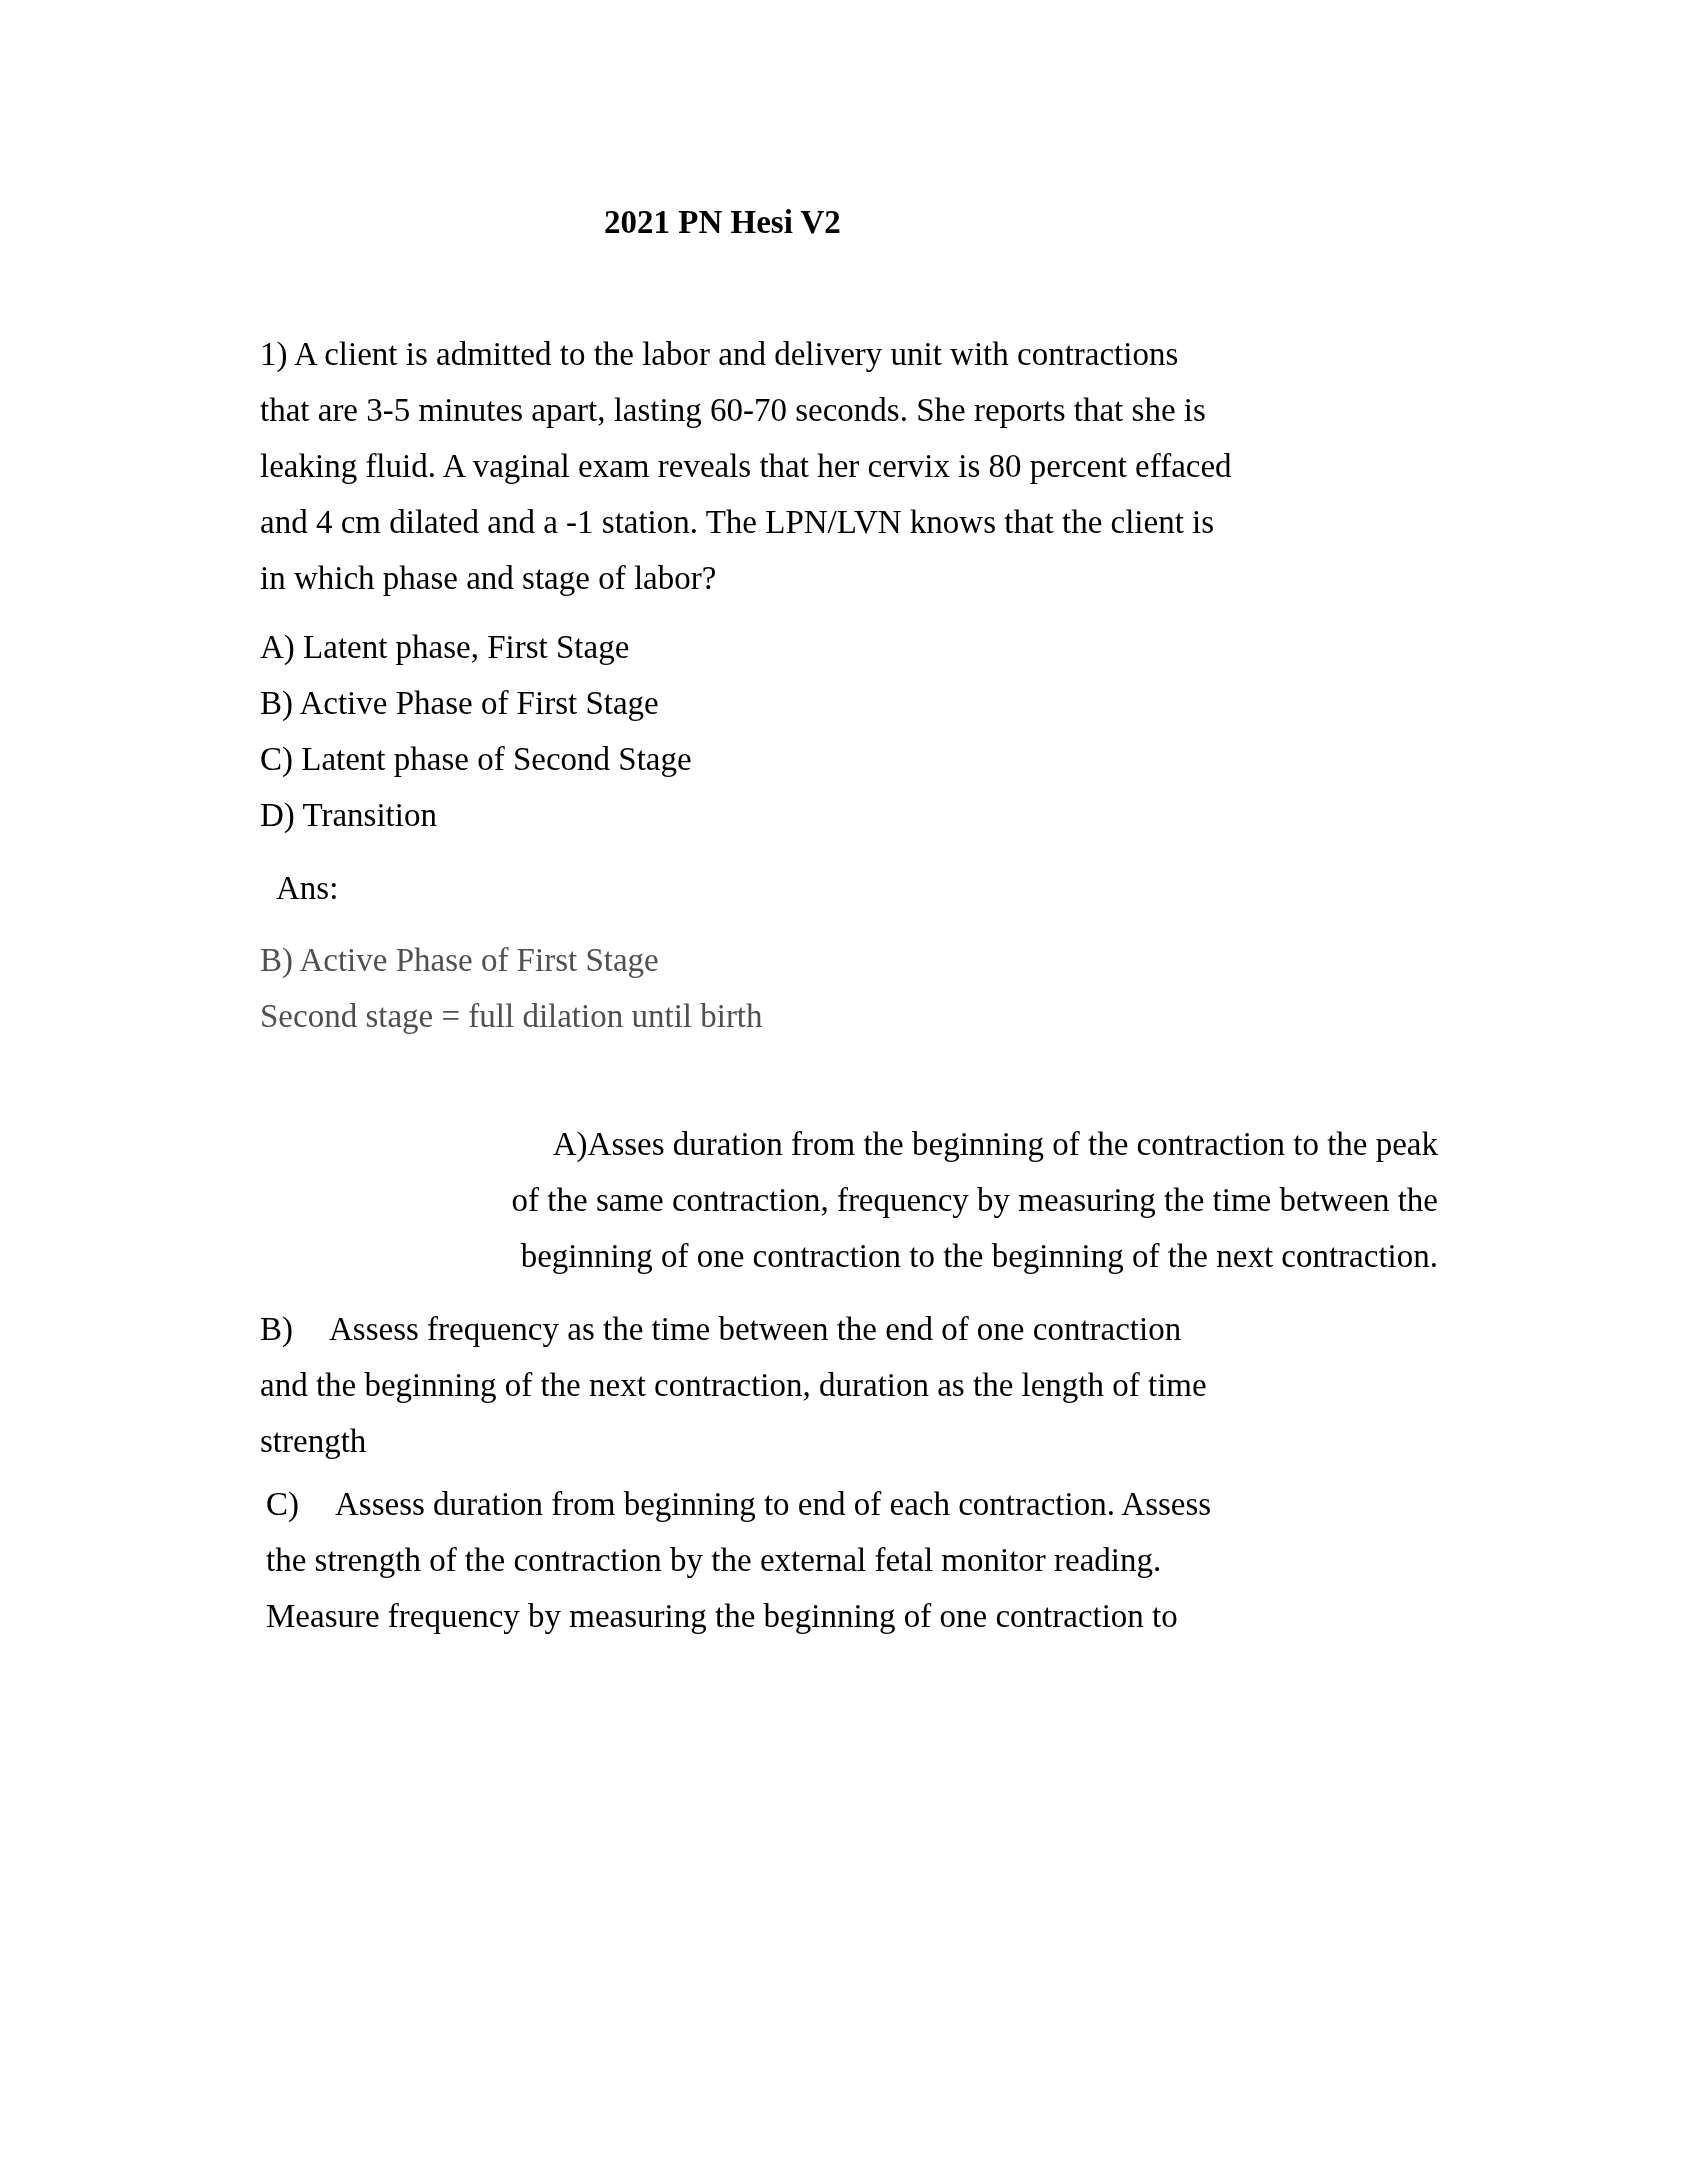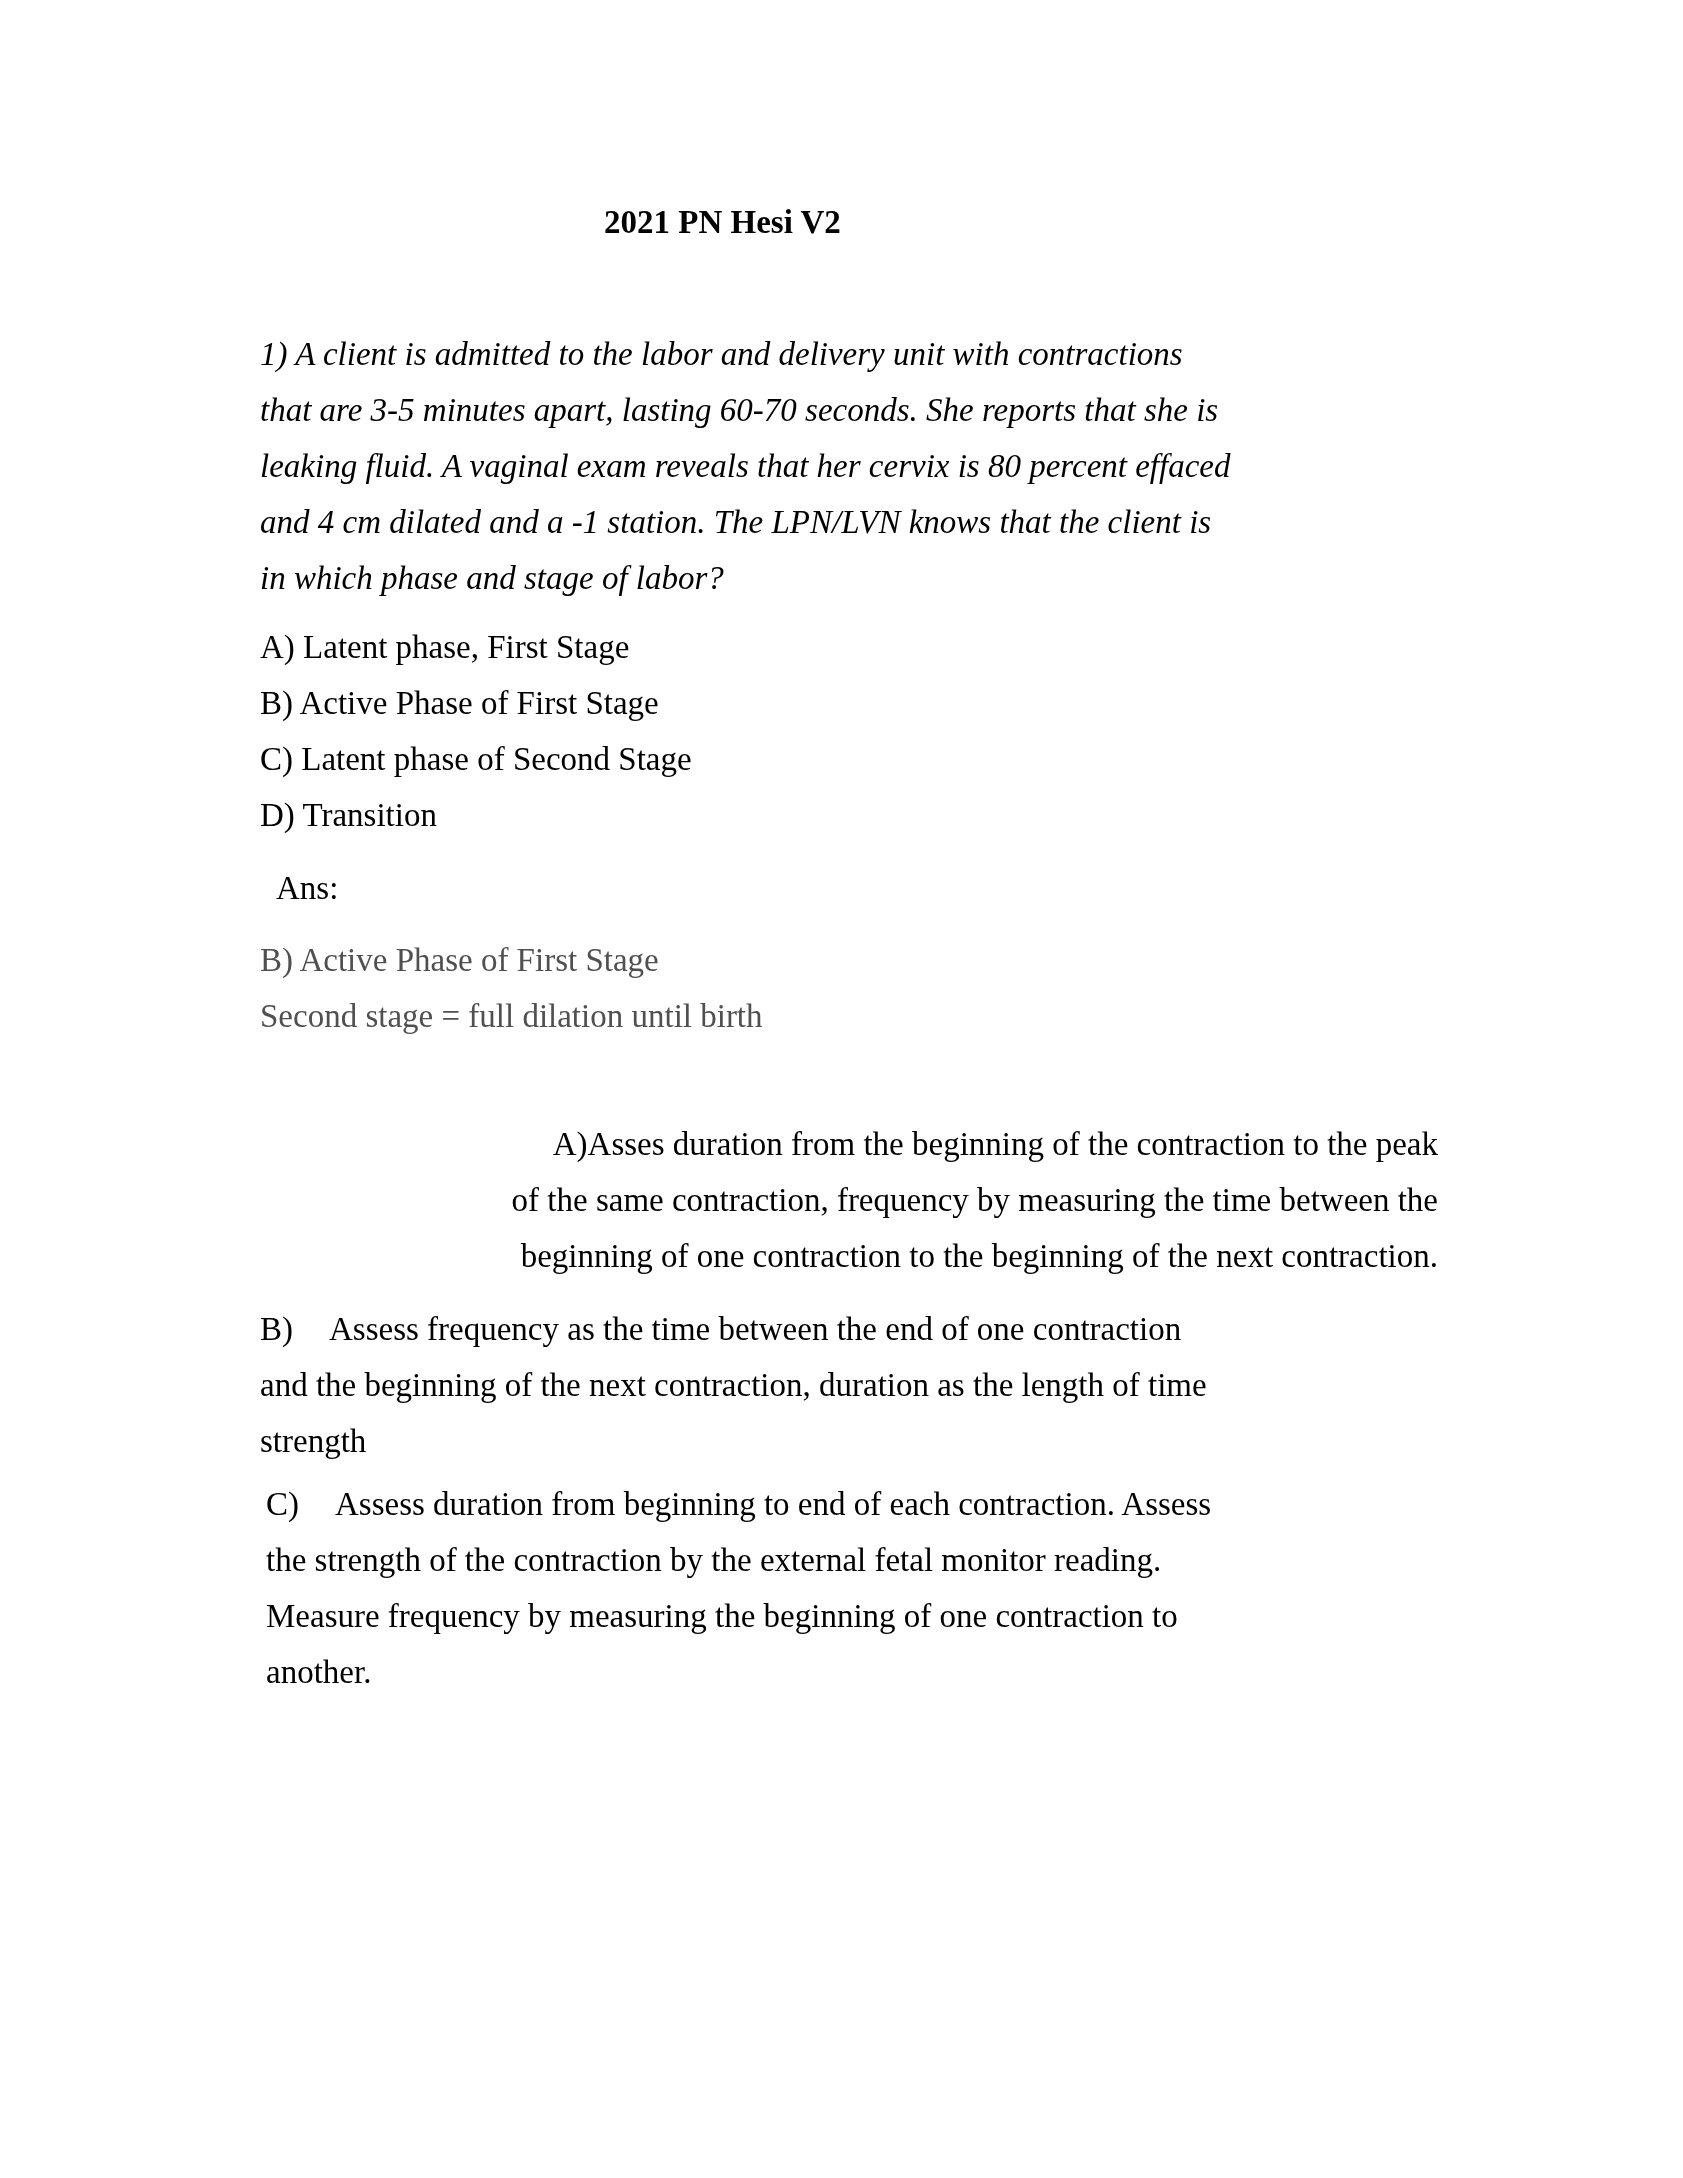--- a/index.html
+++ b/index.html
@@ -21,21 +21,21 @@
   .content {
     position: absolute;
     left: 260px;
     top: 194px;
     width: 1178px;
   }
   .doc-title {
     font-weight: bold;
     margin: 0 0 76px 344px;
   }
-  .q1-stem     { margin: 0 0 13px 0; font-style: italic; }
+  .q1-stem     { margin: 0 0 13px 0; }
   .q1-options  { margin: 0 0 17px 0; }
   .ans-label   { margin: 16px; }
   .answer-block {
     color: #505050;
     margin: 0 0 72px 0;
   }
   .q2-stem     { margin: 0 0 3px 0; }
   .q2-option-a { margin: 0 0 17px 0; text-align: right; }
   .q2-option-b { margin: 0 0 7px 0; }
   .q2-option-c { margin: 6px; }
@@ -85,18 +85,17 @@
     <div class="q2-option-b">
       <div class="line"><span class="opt-letter">B)</span><span>Assess frequency as the time between the end of one contraction</span></div>
       <div class="line">and the beginning of the next contraction, duration as the length of time</div>
       <div class="line">strength</div>
     </div>
 
     <div class="q2-option-c">
       <div class="line"><span class="opt-letter">C)</span><span>Assess duration from beginning to end of each contraction. Assess</span></div>
       <div class="line">the strength of the contraction by the external fetal monitor reading.</div>
       <div class="line">Measure frequency by measuring the beginning of one contraction to</div>
-      <div class="line">another.</div>
     </div>
 
   </div>
 </div>
 
 
 </body></html>

